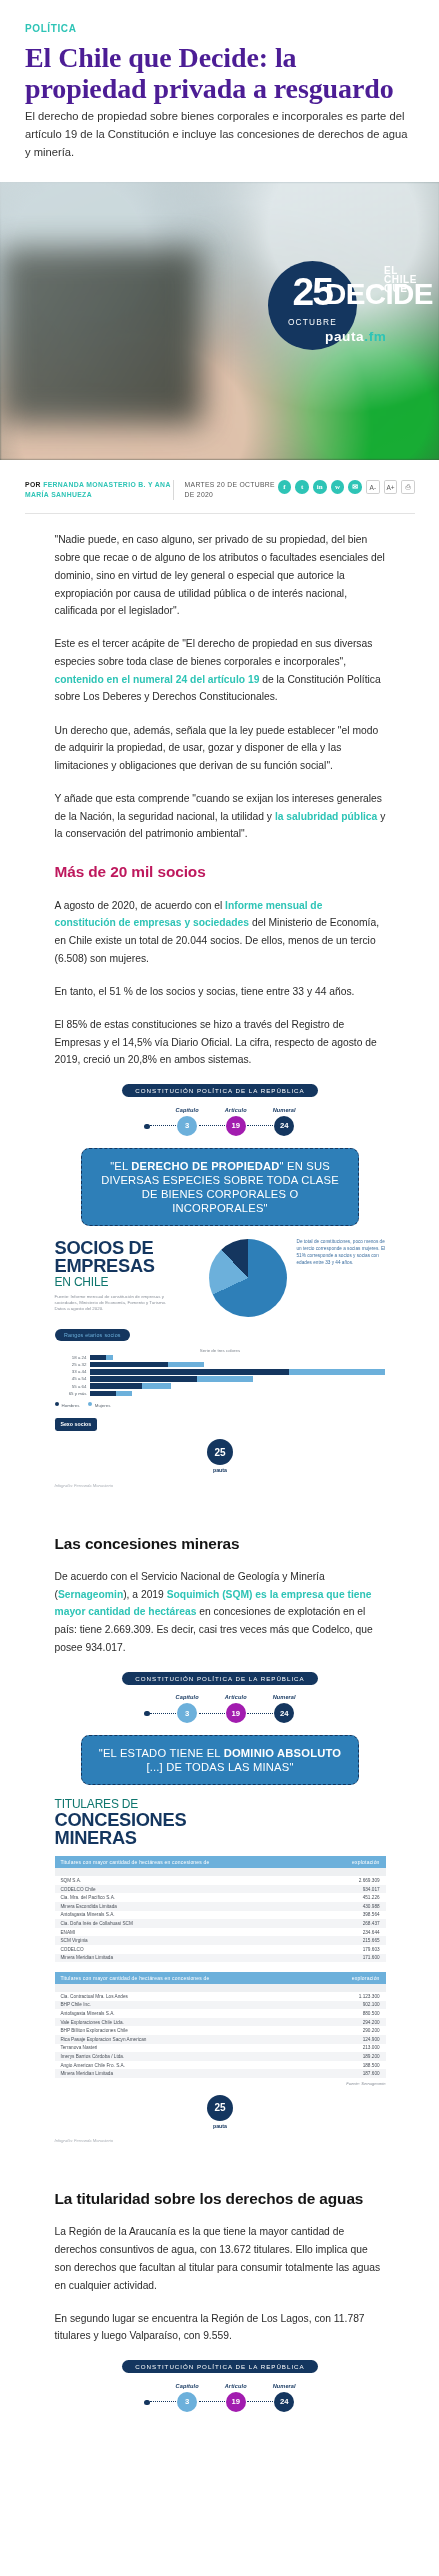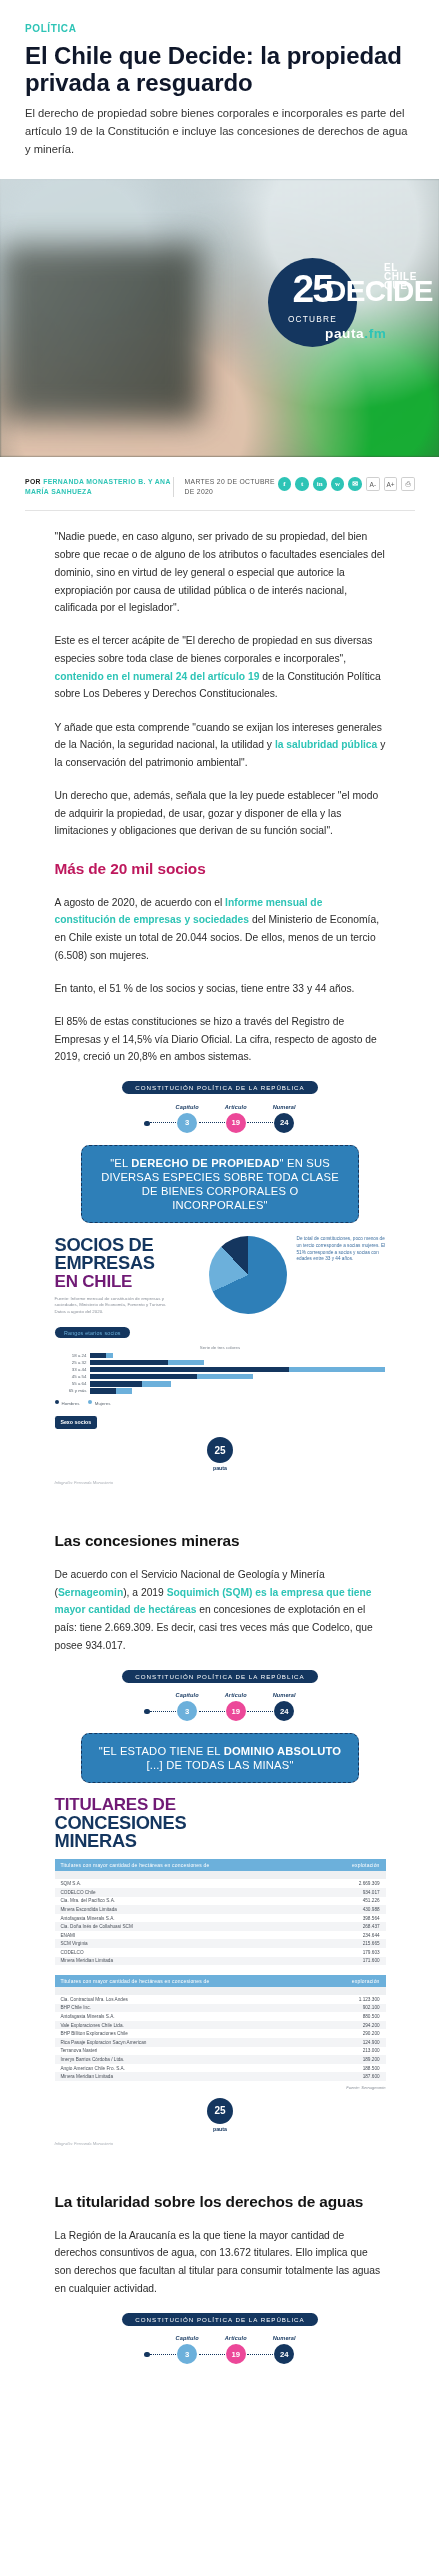--- a/index.html
+++ b/index.html
@@ -13,26 +13,26 @@
   .page { width:440px; margin:0 auto; background:#fff; }
   .wrap { width:390px; margin:0 auto; }
   .narrow { width:331px; margin:0 auto; }
 
   
   .kicker {
     font-size:10px; letter-spacing:.06em; font-weight:700;
     color:#2ec4b6; margin:22.5px 0 8.3px 0; text-transform:uppercase;
   }
   h1.title {
-    font-family:Liberation Sans, sans-serif;
-    font-size:24px; line-height:1.13; font-weight:700;
-    color:#0f172a; letter-spacing:-0.1px;
+    font-family:Liberation Serif, serif;
+    font-size:28px; line-height:1.13; font-weight:700;
+    color:#4c1d95; letter-spacing:-0.1px;
   }
   .standfirst {
-    margin-top:8px; font-size:11.2px; line-height:1.62; color:#333;
+    margin-top:2px; font-size:11.2px; line-height:1.62; color:#333;
   }
 
   
   .hero {
     position:relative; margin-top:21px; width:440px; height:278px; overflow:hidden;
     background:linear-gradient(160deg,#c9d3d6 0%,#9fb0b5 28%,#5c6a63 55%,#2f3a33 80%,#444b41 100%);
   }
   .hero .blurband{
     position:absolute; inset:0;
     background:
@@ -130,36 +130,36 @@
   }
   .bnode{ text-align:center; position:relative; }
   .bnode .lbl{
     font-size:5.6px; font-style:italic; font-weight:700; color:#14365f; margin-bottom:3px;
     letter-spacing:0.1px;
   }
   .bnode .circ{
     width:20px;height:20px;border-radius:50%;display:flex;align-items:center;justify-content:center;
     color:#fff;font-size:7.7px;font-weight:700;margin:0 auto;
   }
-  .c-lt{ background:#6cb0db; } .c-md{ background:#ec4899; } .c-dk{ background:#14365f; }
+  .c-lt{ background:#6cb0db; } .c-md{ background:#a21caf; } .c-dk{ background:#14365f; }
   .dots{
     flex:0 0 26px; border-top:1.2px dotted #14365f; margin-bottom:9.5px; height:0;
   }
   .dotstart{ width:5.3px;height:5.3px;border-radius:50%;background:#14365f;margin-bottom:7px; }
 
   .quotebox{
     margin:11.8px auto 0 auto; width:278px; background:#2e7fb8; border-radius:8.3px;
     border:1.8px dashed #14365f; color:#fff; text-align:center;
     padding:10px 13px; font-size:11.2px; line-height:1.26; letter-spacing:0.2px;
   }
   .quotebox b{ font-weight:800; }
 
   .igtitle{ margin-top:13px; }
   .igtitle .l1{ font-size:18.3px; font-weight:800; color:#14365f; line-height:1.0; letter-spacing:-0.3px;}
-  .igtitle .l2{ font-size:17px; font-weight:700; color:#701a75; line-height:1.05; letter-spacing:-0.2px;}
+  .igtitle .l2{ font-size:12px; font-weight:400; color:#0f766e; line-height:1.05; letter-spacing:-0.2px;}
   .igsource{ font-size:4.4px; color:#8a9099; line-height:1.45; margin-top:5.3px; max-width:124px; }
 
   .donut-note{
     font-size:4.7px; color:#3d6fa0; line-height:1.45; max-width:89px;
   }
   .ig-2col{ display:flex; gap:9.5px; align-items:flex-start; }
 
   .rangos-bar{
     background:#14365f; color:#fff; border-radius:9.5px; font-size:6.5px; font-weight:700;
     padding:2.4px 9.5px; display:inline-block; letter-spacing:0.2px; margin-top:11.8px;
@@ -248,23 +248,23 @@
       </div>
     </div>
     <div class="rule"></div>
   </div>
 
   <div class="narrow body">
     <p>"Nadie puede, en caso alguno, ser privado de su propiedad, del bien sobre que recae o de alguno de los atributos o facultades esenciales del dominio, sino en virtud de ley general o especial que autorice la expropiación por causa de utilidad pública o de interés nacional, calificada por el legislador".</p>
 
     <p><span>Este es el tercer acápite de "El derecho de propiedad en sus diversas especies sobre toda clase de bienes corporales e incorporales", </span><a class="lnk" href="#">contenido en el numeral 24 del artículo 19</a><span> de la Constitución Política sobre Los Deberes y Derechos Constitucionales.</span></p>
 
+    <p>Un derecho que, además, señala que la ley puede establecer "el modo de adquirir la propiedad, de usar, gozar y disponer de ella y las limitaciones y obligaciones que derivan de su función social".</p>
+
     <p><span>Y añade que esta comprende "cuando se exijan los intereses generales de la Nación, la seguridad nacional, la utilidad y </span><a class="lnk" href="#">la salubridad pública</a><span> y la conservación del patrimonio ambiental".</span></p>
-
-    <p>Un derecho que, además, señala que la ley puede establecer "el modo de adquirir la propiedad, de usar, gozar y disponer de ella y las limitaciones y obligaciones que derivan de su función social".</p>
 
     <h2 class="sub">Más de 20 mil socios</h2>
 
     <p><span>A agosto de 2020, de acuerdo con el </span><a class="lnk" href="#">Informe mensual de constitución de empresas y sociedades</a><span> del Ministerio de Economía, en Chile existe un total de 20.044 socios. De ellos, menos de un tercio (6.508) son mujeres.</span></p>
 
     <p>En tanto, el 51 % de los socios y socias, tiene entre 33 y 44 años.</p>
 
 
     <p>El 85% de estas constituciones se hizo a través del Registro de Empresas y el 14,5% vía Diario Oficial. La cifra, respecto de agosto de 2019, creció un 20,8% en ambos sistemas.</p>
   </div>
@@ -522,20 +522,21 @@
     <div class="logo-sm">
       <div class="d">25</div>
       <div class="t">pauta</div>
     </div>
     <div class="credit">Infografía: Fernanda Monasterio</div>
   </div>
 
   <div class="narrow body">
     <h2 class="sub dark">La titularidad sobre los derechos de aguas</h2>
     <p>La Región de la Araucanía es la que tiene la mayor cantidad de derechos consuntivos de agua, con 13.672 titulares. Ello implica que son derechos que facultan al titular para consumir totalmente las aguas en cualquier actividad.</p>
+    <p>En segundo lugar se encuentra la Región de Los Lagos, con 11.787 titulares y luego Valparaíso, con 9.559.</p>
   </div>
 
   <div class="info">
     <div class="constpill-wrap">
       <span class="constpill">CONSTITUCIÓN POLÍTICA DE LA REPÚBLICA</span>
     </div>
     <div class="bread">
       <div class="dotstart"></div>
       <div class="dots"></div>
       <div class="bnode">

